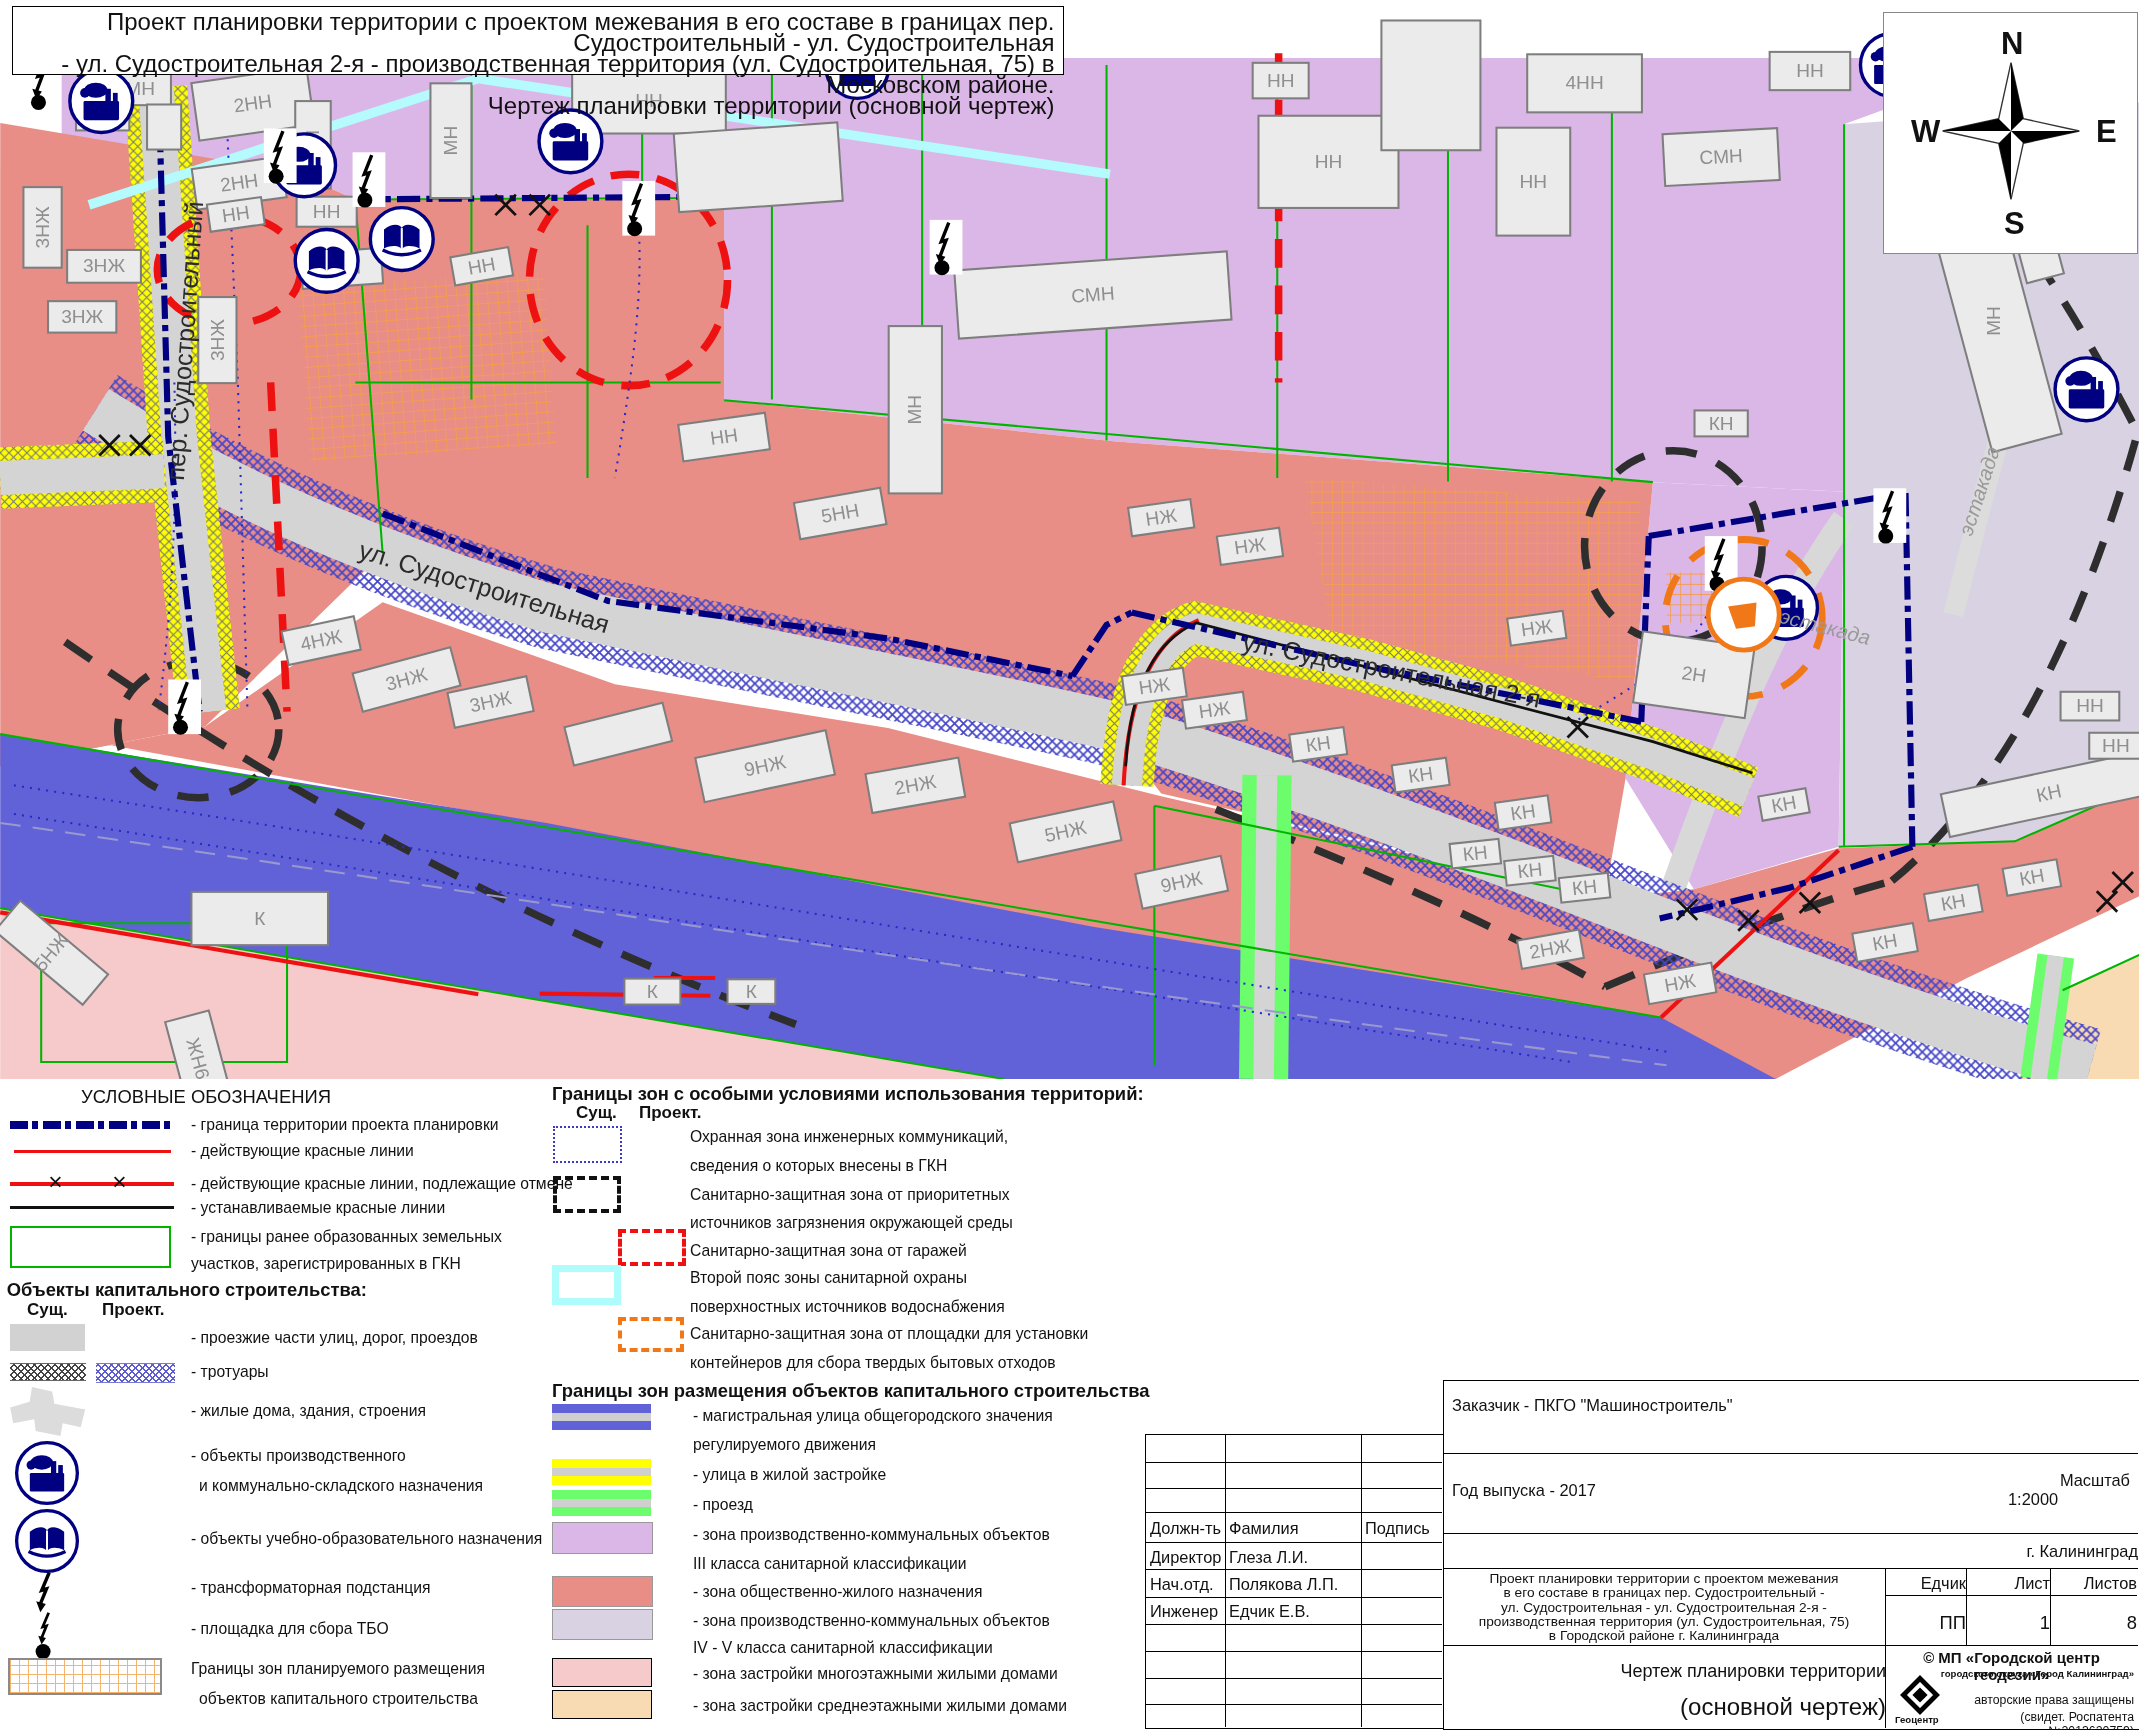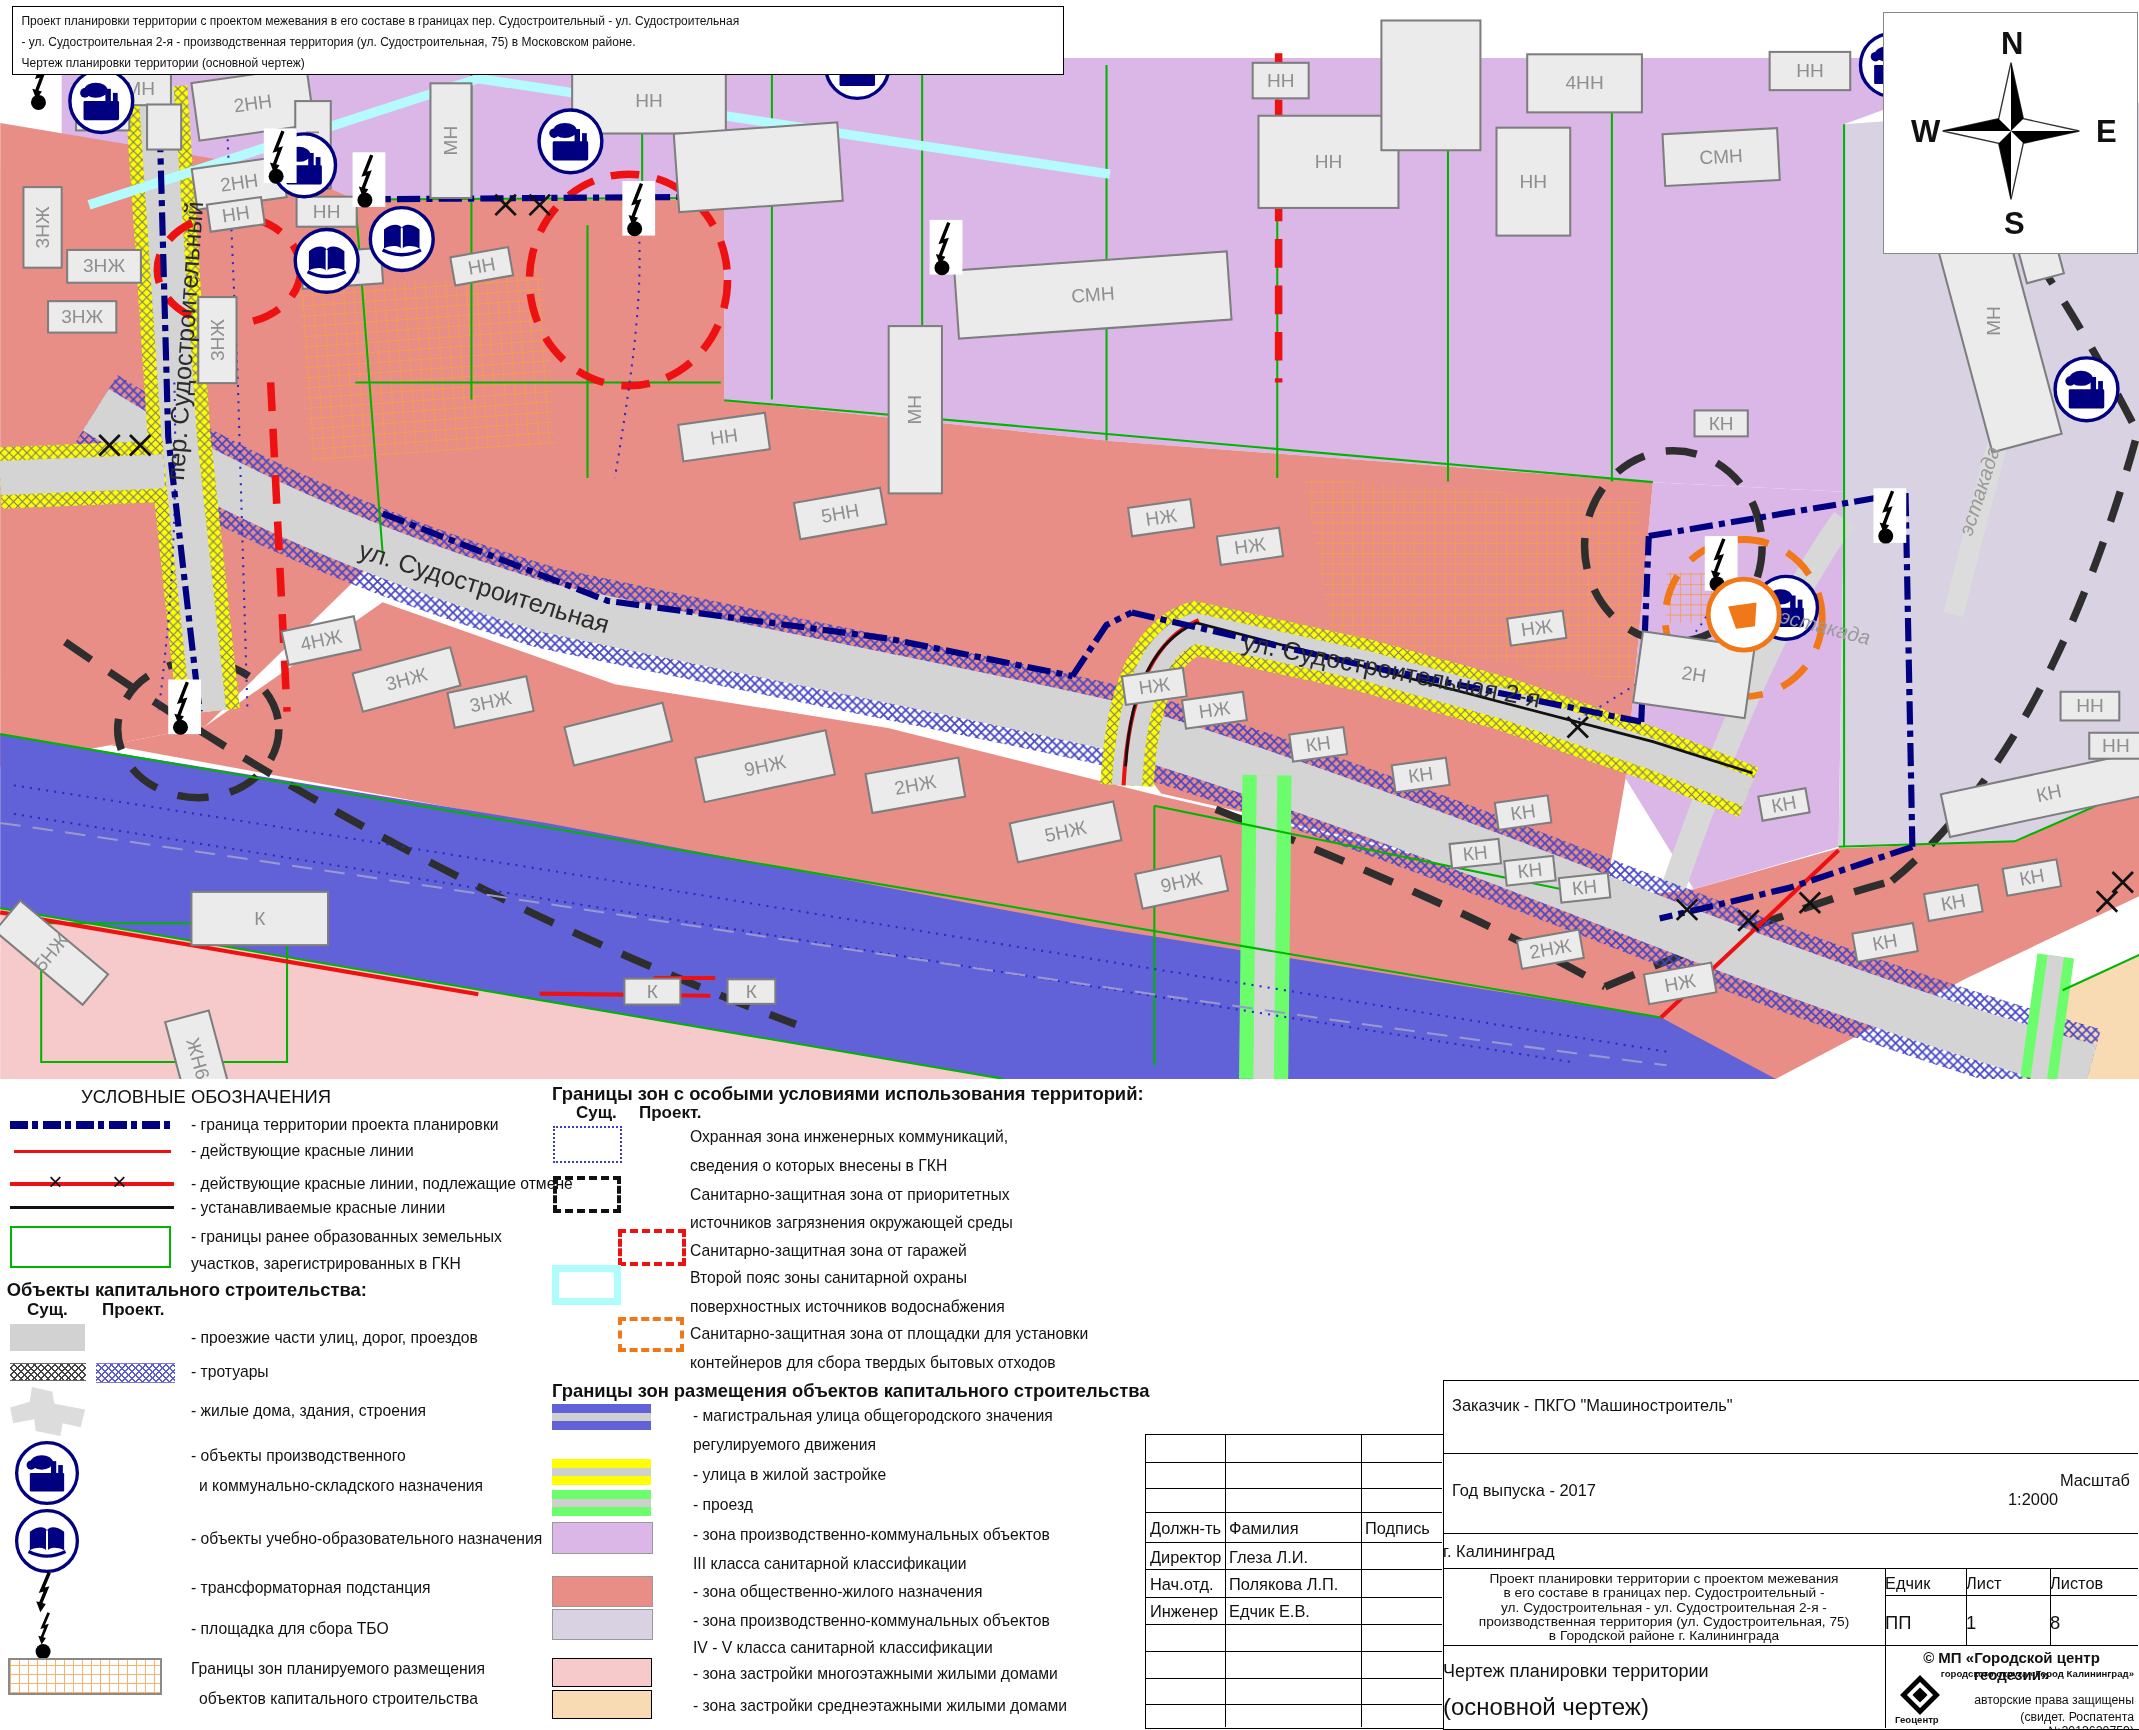--- a/index.html
+++ b/index.html
@@ -21,21 +21,21 @@
   .kdash{stroke:#2e2e2e;stroke-width:11;fill:none;stroke-dasharray:46 32;}
   .dotb{stroke:#2929c8;stroke-width:3;fill:none;stroke-dasharray:3 9;}
   .bld{fill:#ebebeb;stroke:#7e7e7e;stroke-width:3;}
   .bld-label{fill:#8f8f8f;font-size:28px;}
   .street-label{fill:#2b2b2b;font-size:37px;}
   .area-label{fill:#9a9a9a;font-size:30px;font-style:italic;}
   .xmark{stroke:#111;stroke-width:4;}
 
   
   .title-box{left:12.3px;top:5.5px;width:1033px;height:59px;background:#fff;border:1.4px solid #000;
-             padding:4.1px 8.2px;font-size:12px;line-height:21px;}
+             padding:4.1px 8.2px;font-size:24px;line-height:21px;text-align:right;}
   .compass-box{left:1883px;top:12.3px;width:253px;height:240px;background:#fff;border:0.7px solid #888;}
   .compass-box span{position:absolute;font-size:31px;font-weight:bold;}
 
   
   .l-h1{font-size:18.4px;} .l-bold{font-size:18.4px;font-weight:bold;}
   .l-col{font-size:17px;font-weight:bold;}
   .l-lab{font-size:15.7px;white-space:nowrap;}
   .sym-dashdot{height:7.5px;background:repeating-linear-gradient(90deg,var(--navy) 0 18px,#fff 18px 22.5px,var(--navy) 22.5px 28px,#fff 28px 33px);}
   .sym-line-red{height:3.4px;background:var(--red);}
   .sym-line-black{height:3.4px;background:#111;}
@@ -50,21 +50,21 @@
   .sym-dash-red{border:4.1px dashed var(--red);}
   .sym-cyan{border:7.5px solid var(--cyan);background:#fff;}
   .sym-dash-orange{border:4.1px dashed var(--orange);}
   .xglyph{position:absolute;font-size:24.6px;line-height:24.6px;color:#111;}
   .stripe{position:absolute;left:0;width:100%;}
 
   
   .tb-box{border:1.4px solid #000;background:#fff;}
   .tb-vl{width:1.4px;background:#000;} .tb-hl{height:1.4px;background:#000;}
   .tb-t{font-size:16.4px;white-space:nowrap;}
-  .tb-c{text-align:left;}
+  .tb-c{text-align:right;}
   .tb-proj{font-size:13.7px;line-height:14.3px;text-align:center;}
 </style>
 </head>
 <body style="--purple: #dbb7e8; --violet: #d9d2e3; --salmon: #e88e86; --pink: #f6caca; --peach: #f8dab3; --blueroad: #6262d8; --greenroad: #6cfd6c; --yellow: #ffff00; --roadgray: #d4d4d4; --navy: #000080; --greenline: #00b400; --red: #ee1111; --orange: #f07818; --cyan: #aefcfc;">
 
 <div id="mapwrap">
 <svg id="mapsvg" viewBox="0 0 3133 1580" width="2140" height="1079" xmlns="http://www.w3.org/2000/svg" xmlns:xlink="http://www.w3.org/1999/xlink">
   <defs>
     <pattern id="hatchB" width="13" height="13" patternUnits="userSpaceOnUse">
       <path d="M0,13 L13,0 M0,0 L13,13" stroke="#4646c8" stroke-width="2.5" fill="none"></path>

